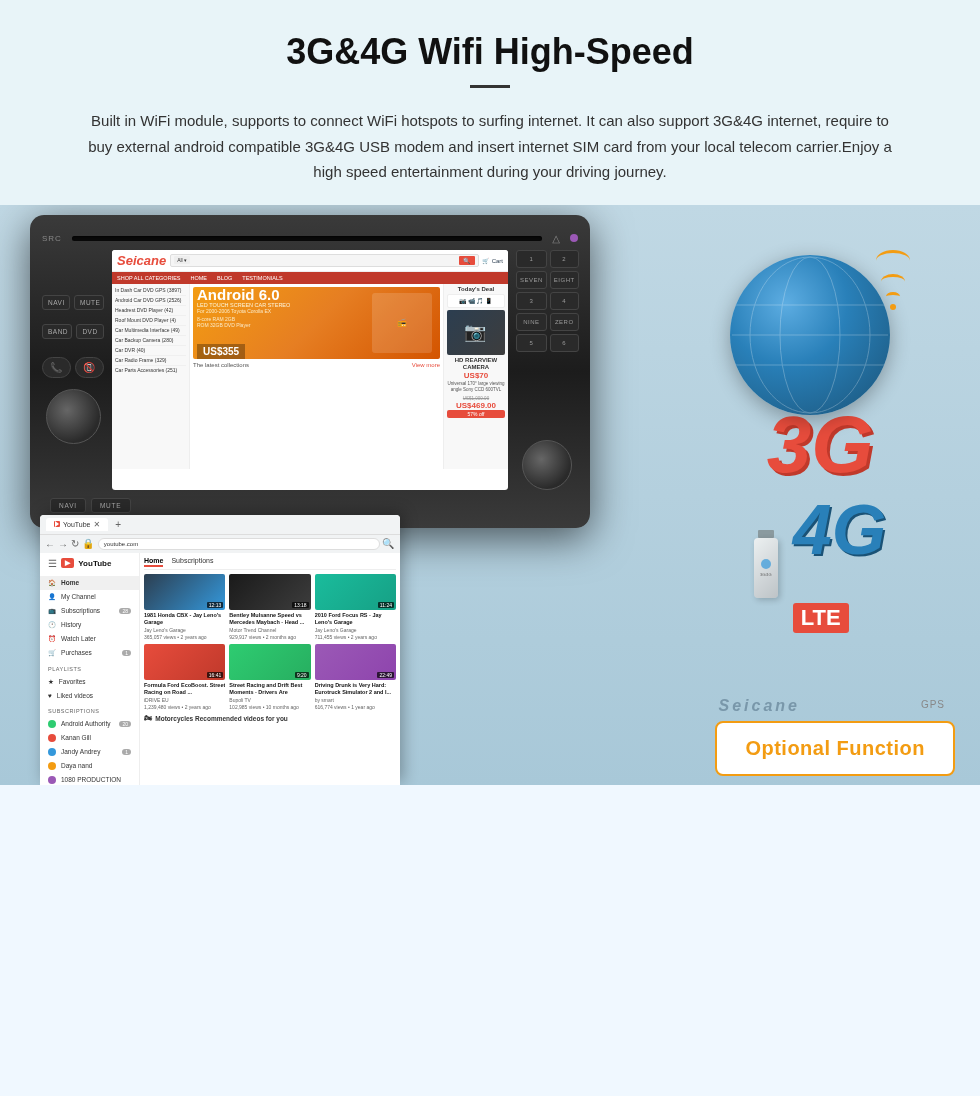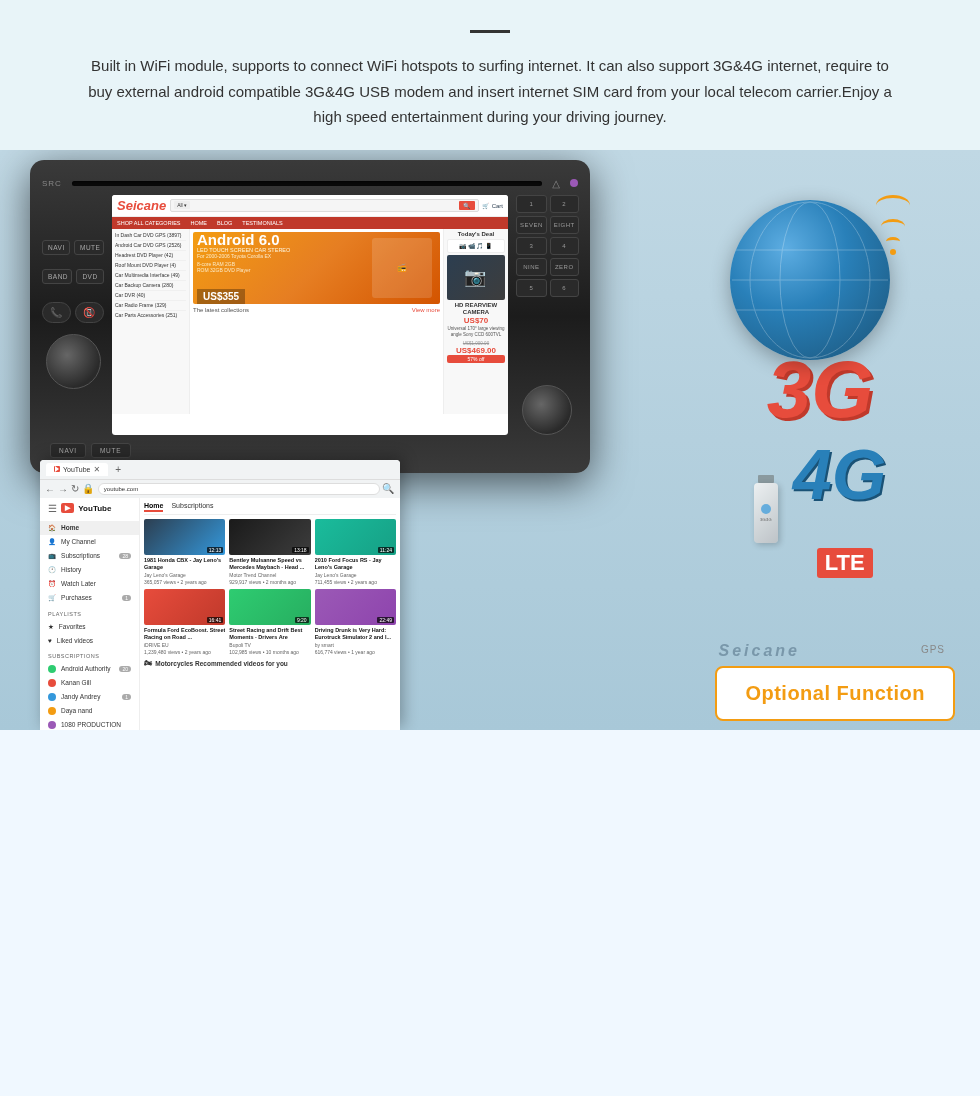--- a/index.html
+++ b/index.html
@@ -523,20 +523,21 @@
       font-size: 10px;
       letter-spacing: 1px;
     }
   </style>
 </head>
 <body>
 
 <div class="full-layout">
 
   <div class="header-section">
+    <h1 class="main-title">3G&amp;4G Wifi High-Speed</h1>
     <div class="title-divider"></div>
     <p class="description-text">Built in WiFi module, supports to connect WiFi hotspots to surfing internet. It can also support 3G&amp;4G internet, require to buy external android compatible 3G&amp;4G USB modem and insert internet SIM card from your local telecom carrier.Enjoy a high speed entertainment during your driving journey.</p>
   </div>
 
   <div class="bottom-half">
 
     <div class="stereo-device">
 
       <div class="stereo-row1">
         <span class="stereo-row1-label">SRC</span>
@@ -865,21 +866,21 @@
         <div style="display:flex;flex-direction:column;align-items:center;">
           <div style="width:16px;height:8px;background:#8a9a9f;border-radius:1px;"></div>
           <div style="width:24px;height:60px;background:linear-gradient(135deg,#ecf0f1 0%,#bdc3c7 100%);border-radius:4px;box-shadow:2px 2px 6px rgba(0,0,0,0.2);display:flex;flex-direction:column;align-items:center;justify-content:center;gap:3px;padding:5px;">
             <div style="width:10px;height:10px;background:#3498db;border-radius:50%;opacity:0.7;"></div>
             <div style="font-size:4px;color:#666;text-align:center;">3G/4G</div>
           </div>
         </div>
 
         <div style="display:flex;flex-direction:column;align-items:flex-start;gap:48px;">
           <div style="font-size:70px;font-weight:900;color:#2980b9;line-height:1;font-style:italic;text-shadow:2px 2px 0 #1a5276;">4G</div>
-          <div style="background:#e74c3c;color:white;font-size:22px;font-weight:bold;padding:2px 8px;border-radius:3px;margin-top:-10px;margin-left:24px;">LTE</div>
+          <div style="background:#e74c3c;color:white;font-size:22px;font-weight:bold;padding:2px 8px;border-radius:3px;margin-top:-10px;">LTE</div>
         </div>
       </div>
     </div>
 
     <div class="seicane-wm">Seicane</div>
 
     <div class="gps-label">GPS</div>
 
     <div class="opt-fn-box">
       <span>Optional Function</span>

